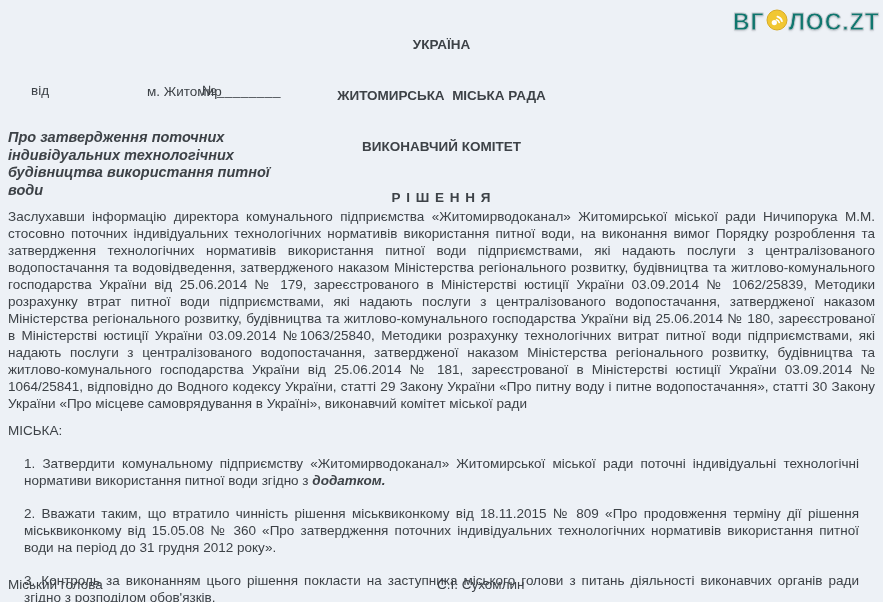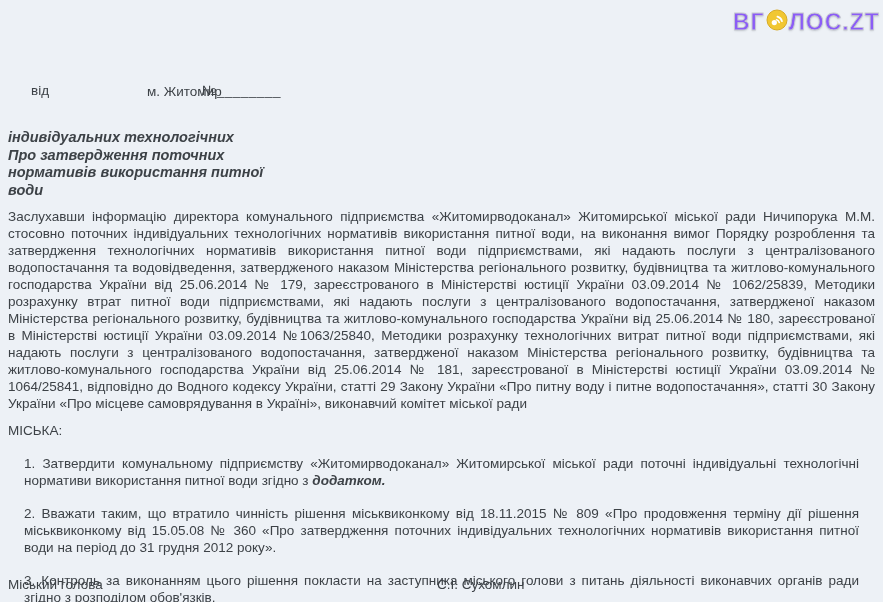--- a/index.html
+++ b/index.html
@@ -11,21 +11,21 @@
     position: relative;
     overflow: hidden;
   }
   .page { position: absolute; inset: 0; font-size: 13.5px; }
 
   
   .watermark {
     position: absolute; top: 7px; left: 733px;
     display: flex; align-items: center;
     font-size: 23px; font-weight: bold; letter-spacing: 1px;
-    color: #8b5cf6;
+    color: #0f766e;
     -webkit-text-stroke: 0.8px #c9ccd1;
     text-shadow: 0 1px 2px rgba(120,128,140,0.35);
     user-select: none;
   }
   .watermark .wm-icon { margin: 2px 1px 0 1px; display: inline-block; }
 
   
   .hdr {
     position: absolute; top: 2px; left: 0; width: 883px;
     text-align: center; font-weight: bold; line-height: 17px;
@@ -72,29 +72,35 @@
       <svg width="22" height="22" viewBox="0 0 22 22" aria-hidden="true">
         <circle cx="11" cy="11" r="10" fill="#f1c733" stroke="#d8ab25" stroke-width="1"></circle>
         <circle cx="8.3" cy="13.6" r="2.6" fill="#ffffff"></circle>
         <path d="M10.6 10.8 A 3.6 3.6 0 0 1 13.2 13.4" fill="none" stroke="#ffffff" stroke-width="1.7" stroke-linecap="round"></path>
         <path d="M11.4 7.6 A 6.4 6.4 0 0 1 16 12.2" fill="none" stroke="#ffffff" stroke-width="1.7" stroke-linecap="round"></path>
       </svg>
     </span>
     <span>ЛОС.ZT</span>
   </div>
 
+  <div class="hdr">
+    <div>УКРАЇНА</div>
+    <div>ЖИТОМИРСЬКА  МІСЬКА РАДА</div>
+    <div>ВИКОНАВЧИЙ КОМІТЕТ</div>
+    <div class="hdr-decision">Р І Ш Е Н Н Я</div>
+  </div>
 
   <span class="meta-date">від</span>
   <span class="meta-number">№________</span>
   <span class="meta-city">м. Житомир</span>
 
   <div class="subject">
+    <div>Про затвердження поточних</div>
     <div>індивідуальних технологічних</div>
-    <div>Про затвердження поточних</div>
-    <div>нормативів використання питної</div>
+    <div>будівництва використання питної</div>
     <div>води</div>
   </div>
 
   <div class="preamble">Заслухавши інформацію директора комунального підприємства «Житомирводоканал» Житомирської міської ради Ничипорука М.М. стосовно поточних індивідуальних технологічних нормативів використання питної води, на виконання вимог Порядку розроблення та затвердження технологічних нормативів використання питної води підприємствами, які надають послуги з централізованого водопостачання та водовідведення, затвердженого наказом Міністерства регіонального розвитку, будівництва та житлово-комунального господарства України від 25.06.2014 № 179, зареєстрованого в Міністерстві юстиції України 03.09.2014 № 1062/25839, Методики розрахунку втрат питної води підприємствами, які надають послуги з централізованого водопостачання, затвердженої наказом Міністерства регіонального розвитку, будівництва та житлово-комунального господарства України від 25.06.2014 № 180, зареєстрованої в Міністерстві юстиції України 03.09.2014 №1063/25840, Методики розрахунку технологічних витрат питної води підприємствами, які надають послуги з централізованого водопостачання, затвердженої наказом Міністерства регіонального розвитку, будівництва та житлово-комунального господарства України від 25.06.2014 № 181, зареєстрованої в Міністерстві юстиції України 03.09.2014 № 1064/25841, відповідно до Водного кодексу України, статті 29 Закону України «Про питну воду і питне водопостачання», статті 30 Закону України «Про місцеве самоврядування в Україні», виконавчий комітет міської ради</div>
 
   <div class="resolved">
     <p class="decision-label">МІСЬКА:</p>
     <p class="item"><span>1. Затвердити комунальному підприємству «Житомирводоканал» Житомирської міської ради поточні індивідуальні технологічні нормативи використання питної води згідно з </span><span class="emph">додатком.</span></p>
     <p class="item">2. Вважати таким, що втратило чинність рішення міськвиконкому від 18.11.2015 № 809 «Про продовження терміну дії рішення міськвиконкому від 15.05.08 № 360 «Про затвердження поточних індивідуальних технологічних нормативів використання питної води на період до 31 грудня 2012 року».</p>
     <p class="item">3. Контроль за виконанням цього рішення покласти на заступника міського голови з питань діяльності виконавчих органів ради згідно з розподілом обов'язків.</p>

